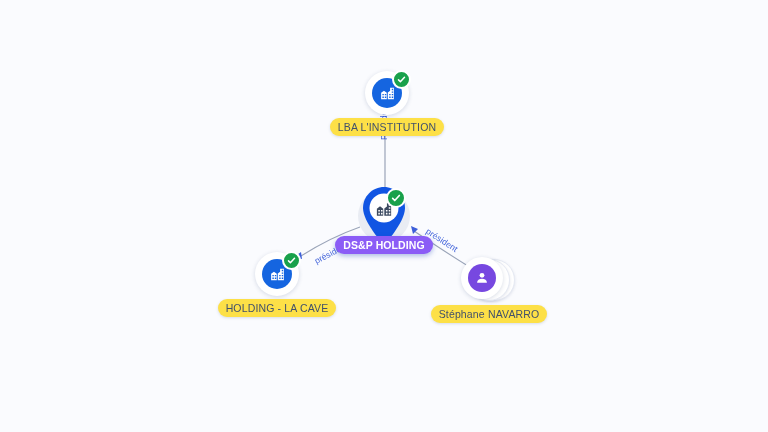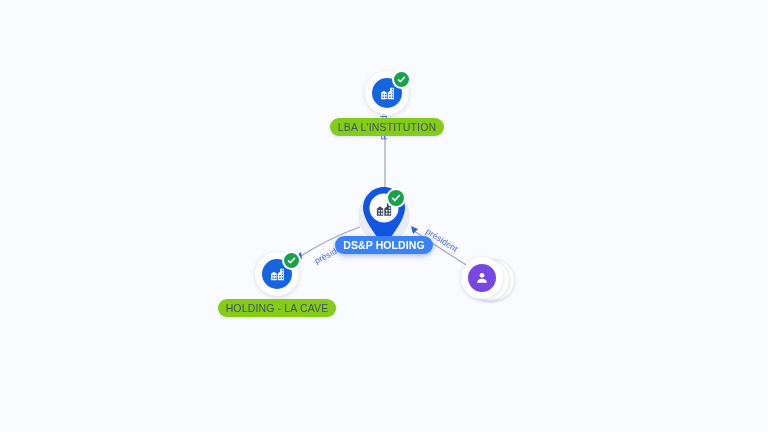--- a/index.html
+++ b/index.html
@@ -69,28 +69,28 @@
   }
   .pin-badge{
     position:absolute;right:6px;top:3px;width:16px;height:16px;border-radius:50%;
     background:#19a14b;border:2px solid #ffffff;
     display:flex;align-items:center;justify-content:center;z-index:5;
   }
 
   
   .node-label{
     margin-top:3px;
-    background:#84cc16;color:#41506b;
+    background:#fde047;color:#41506b;
     font-size:10.5px;letter-spacing:.15px;white-space:nowrap;
     padding:3px 8px;border-radius:10px;
     box-shadow:0 1px 3px rgba(40,60,110,.16);
     position:relative;z-index:4;
   }
   .node-label.selected{
-    background:#3b82f6;color:#ffffff;font-weight:bold;
+    background:#8b5cf6;color:#ffffff;font-weight:bold;
     box-shadow:0 2px 5px rgba(25,70,180,.35);
     letter-spacing:.1px;
   }
 
   
   .edge-label{
     position:absolute;color:#3d5fd9;font-size:8.5px;
     white-space:nowrap;letter-spacing:.1px;
     transform-origin:center center;
   }
@@ -195,15 +195,16 @@
       <div class="stack-card c2"></div>
       <div class="circle-shell" style="position:absolute;left:0;top:0;width:42px;height:42px;">
         <div class="person-inner">
           <svg width="16" height="16" viewBox="0 0 24 24" fill="#ffffff">
             <circle cx="12" cy="8" r="3.6"></circle>
             <path d="M4.6 19.2c0-4 3.3-6 7.4-6s7.4 2 7.4 6z"></path>
           </svg>
         </div>
       </div>
     </div>
+    <div class="node-label" style="margin-top:4px;">Stéphane NAVARRO</div>
   </div>
 
 </div>
 
 </body></html>

